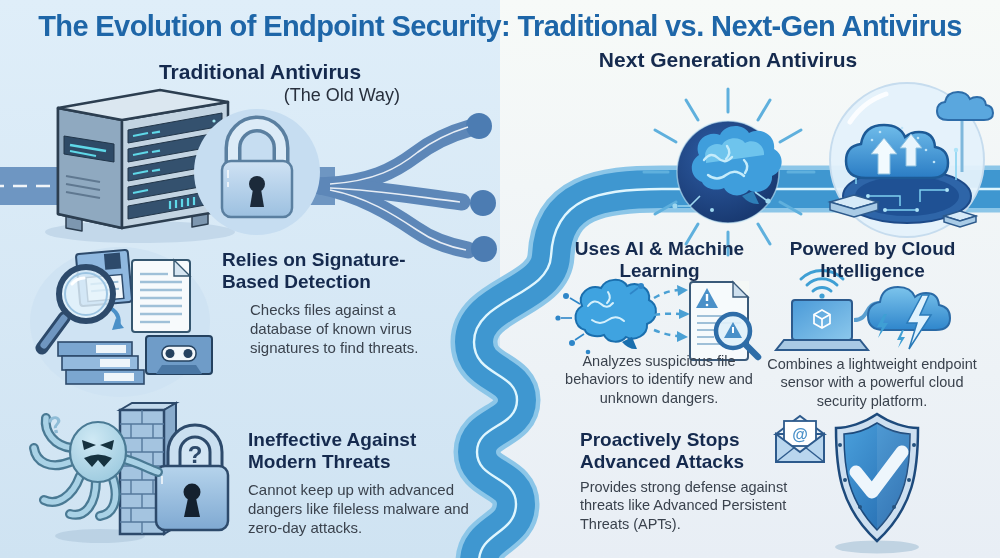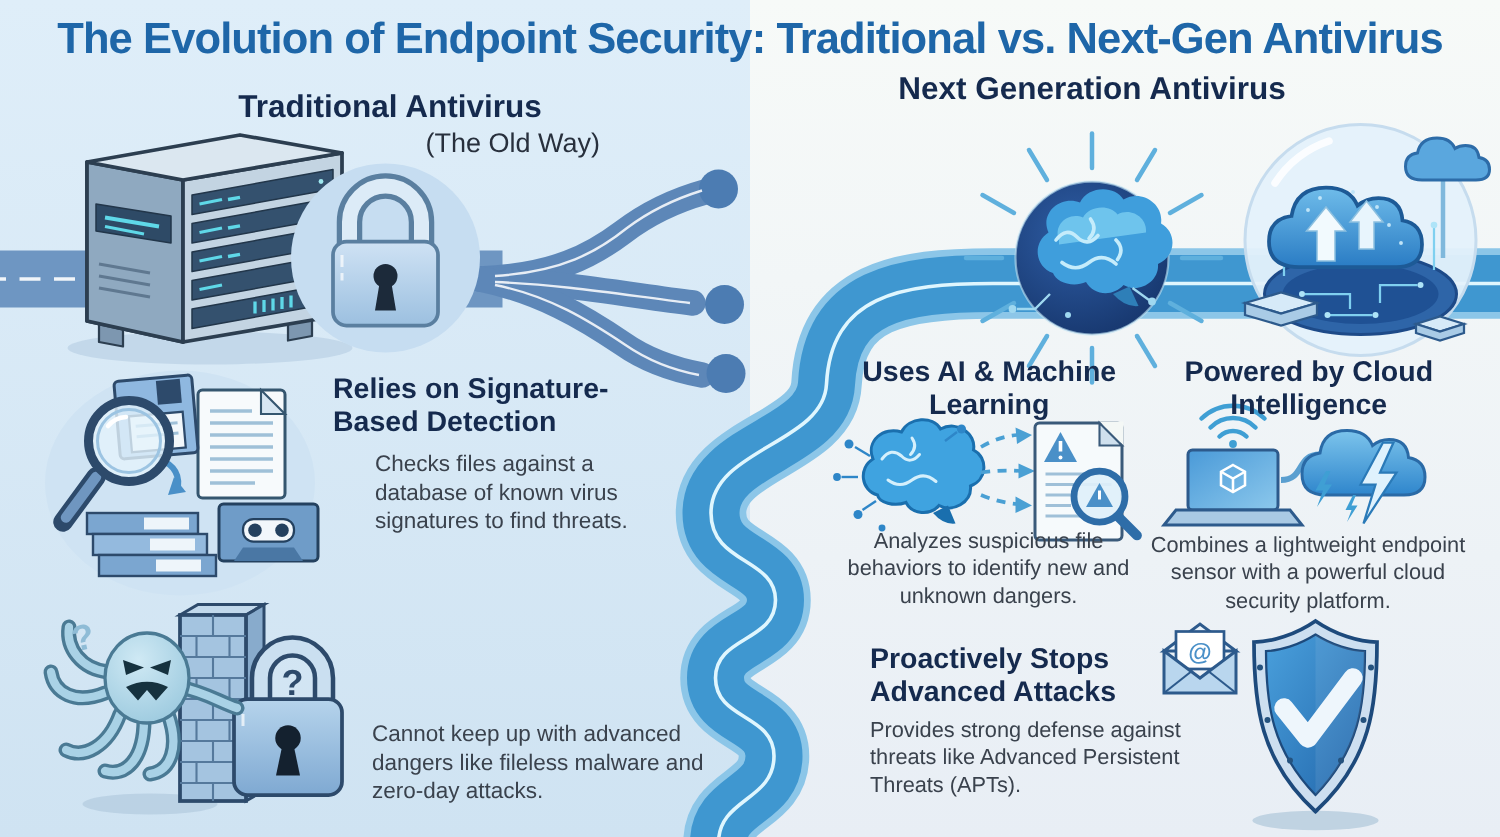--- a/index.html
+++ b/index.html
@@ -439,20 +439,21 @@
 <div class="abs title">The Evolution of Endpoint Security: Traditional vs. Next-Gen Antivirus</div>
 
 <div class="abs col-head" style="left:120px;top:60px;width:280px;">Traditional Antivirus</div>
 <div class="abs col-sub" style="left:120px;top:85px;width:280px;">(The Old Way)</div>
 
 <div class="abs col-head" style="left:588px;top:48px;width:280px;">Next Generation Antivirus</div>
 
 <div class="abs sec-title" style="left:222px;top:249px;width:212px;">Relies on Signature-Based Detection</div>
 <div class="abs sec-body" style="left:222px;top:300px;width:200px;margin-left:28px;">Checks files against a database of known virus signatures to find threats.</div>
 
+<div class="abs sec-title" style="left:248px;top:429px;width:225px;">Ineffective Against Modern Threats</div>
 <div class="abs sec-body" style="left:248px;top:480px;width:225px;">Cannot keep up with advanced dangers like fileless malware and zero-day attacks.</div>
 
 <div class="abs sec-title ctr" style="left:557px;top:238px;width:205px;">Uses AI &amp; Machine Learning</div>
 <div class="abs sec-body sm ctr" style="left:550px;top:352px;width:218px;">Analyzes suspicious file behaviors to identify new and unknown dangers.</div>
 
 <div class="abs sec-title ctr" style="left:770px;top:238px;width:205px;">Powered by Cloud Intelligence</div>
 <div class="abs sec-body sm ctr" style="left:750px;top:355px;width:222px;margin-left:11px;">Combines a lightweight endpoint sensor with a powerful cloud security platform.</div>
 
 <div class="abs sec-title" style="left:580px;top:429px;width:195px;">Proactively Stops Advanced Attacks</div>
 <div class="abs sec-body sm" style="left:580px;top:478px;width:210px;">Provides strong defense against threats like Advanced Persistent Threats (APTs).</div>

